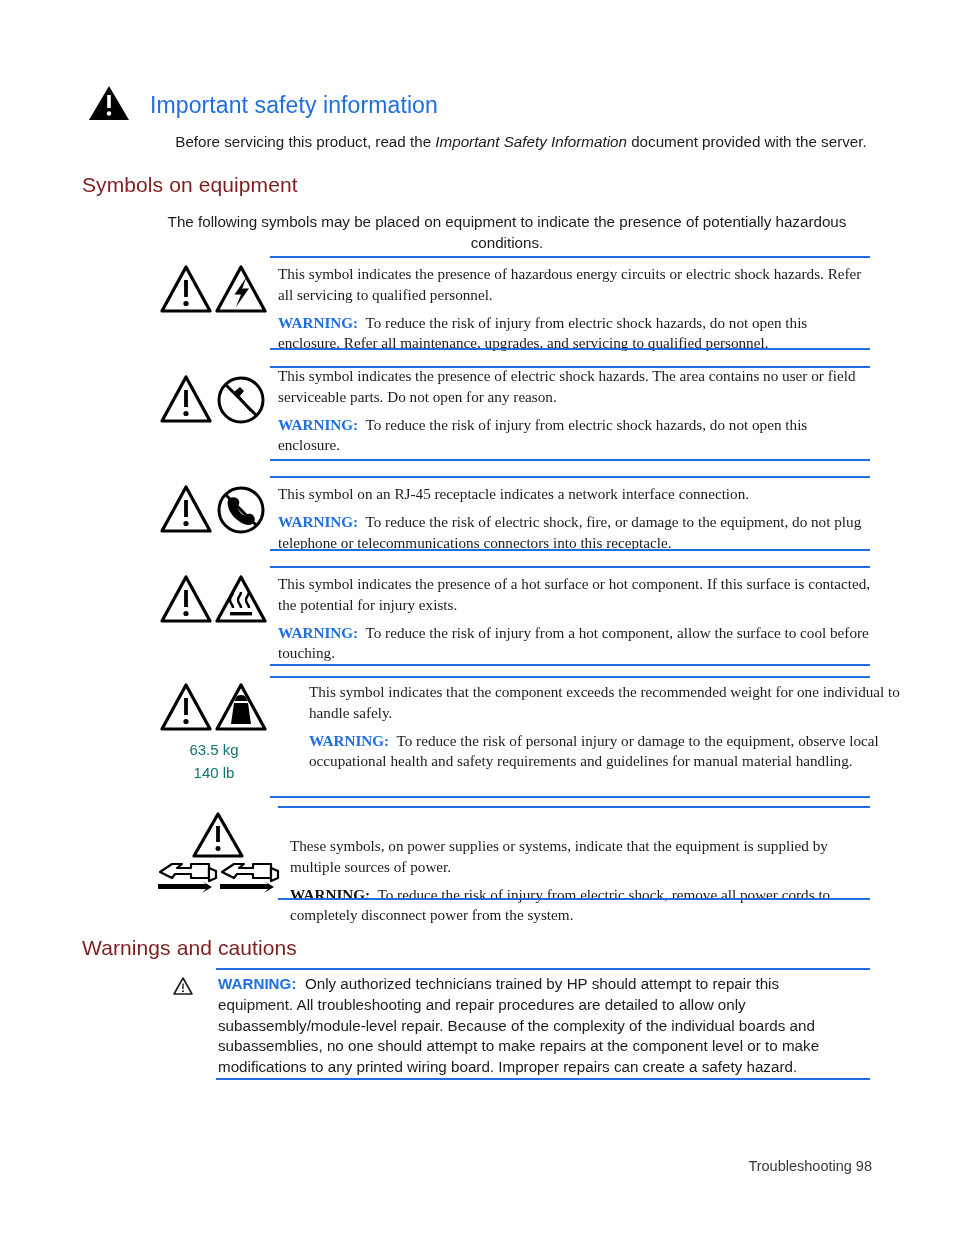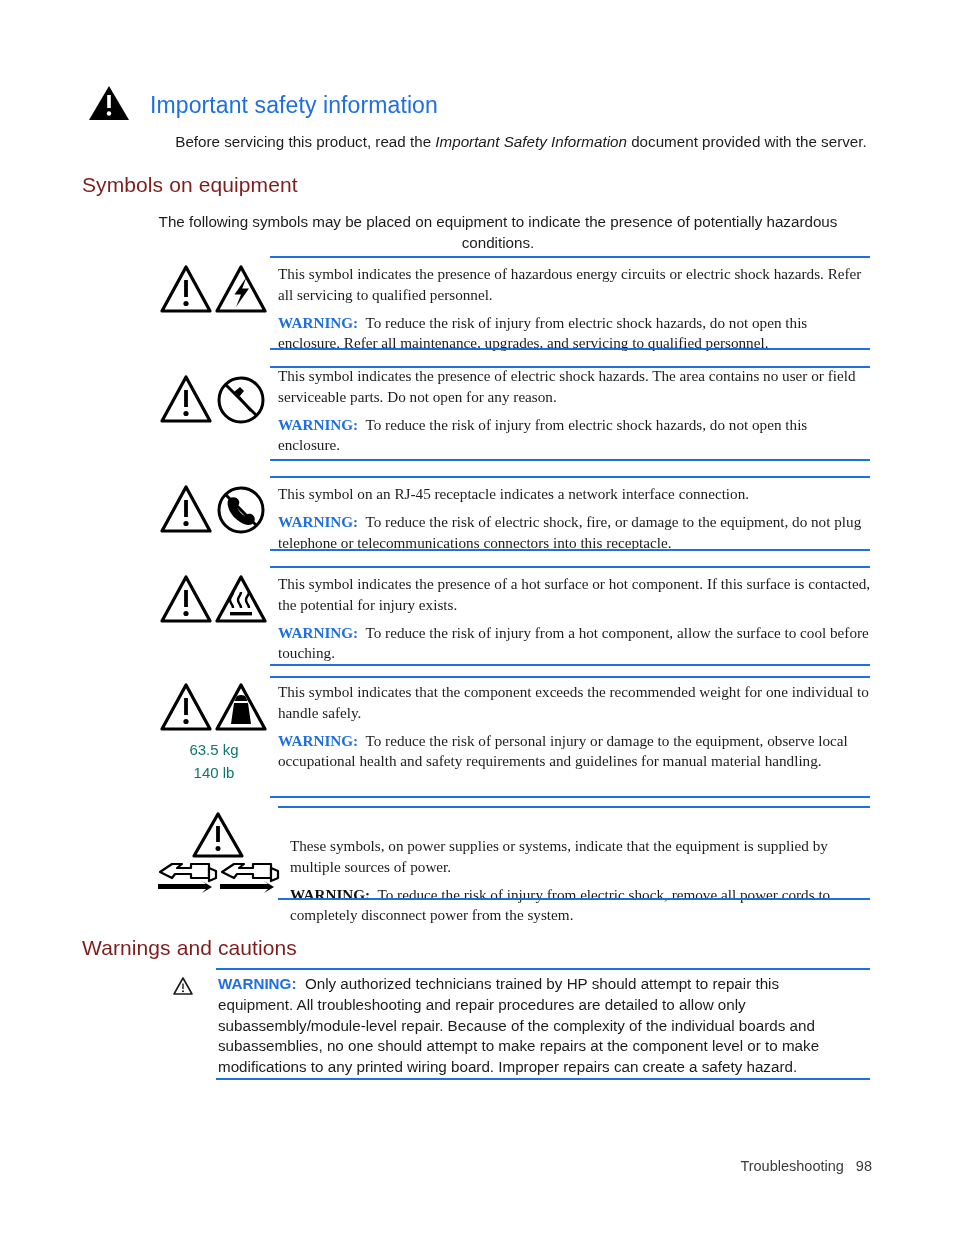--- a/index.html
+++ b/index.html
@@ -55,21 +55,21 @@
     line-height: 21px;
     color: #1c1c1c;
     text-align: center;
   }
   #p-before {
     left: 151px;
     top: 131px;
     width: 740px;
   }
   #p-following {
-    left: 142px;
+    left: 151px;
     top: 211px;
     width: 712px;
   }
   .ital { font-style: italic; }
 
   
   .sym-table {
     position: absolute;
     left: 0;
     top: 0;
@@ -152,21 +152,21 @@
 
   
   .footer {
     position: absolute;
     top: 1158px;
     right: 82px;
     font-size: 14.5px;
     color: #3a3a3a;
     white-space: nowrap;
   }
-  .footer .pg { margin-left: 12px; }
+  .footer .pg { margin-left: 4px; }
 </style>
 </head>
 <body>
 
 <div class="page">
 
   <svg class="icon-important-triangle" viewBox="0 0 42 36">
     <polygon points="21,1 41,35 1,35" fill="#000000"></polygon>
     <rect x="19.2" y="10" width="3.6" height="13" fill="#ffffff"></rect>
     <circle cx="21" cy="28.5" r="2.2" fill="#ffffff"></circle>
@@ -289,21 +289,21 @@
           </g>
           <g>
             <polygon points="81,3 105,47 57,47" fill="none" stroke="#000" stroke-width="3.2" stroke-linejoin="round"></polygon>
             <path d="M76,16 c0,-4 10,-4 10,0 l1.5,3 h-13 Z" fill="#000"></path>
             <path d="M74,21 h14 l3,21 h-20 Z" fill="#000"></path>
           </g>
         </svg>
         <div class="wt-label">63.5 kg</div>
         <div class="wt-label">140 lb</div>
       </div>
-      <div class="sym-text" style="top:682px;">
+      <div class="sym-text" style="top:682px;margin-left:31px;">
         <p>This symbol indicates that the component exceeds the recommended weight for one individual to handle safely.</p>
         <p><span class="warn-blue">WARNING:</span>&nbsp; <span>To reduce the risk of personal injury or damage to the equipment, observe local occupational health and safety requirements and guidelines for manual material handling.</span></p>
       </div>
       <div class="rule" style="top:796px;"></div>
     </div>
 
     <div class="sym-row">
       <div class="rule" style="top:806px; left:278px; width:592px;"></div>
       <div class="sym-icons" style="left:152px; top:810px; width:132px;">
         <svg width="132" height="84" viewBox="0 0 132 84">

